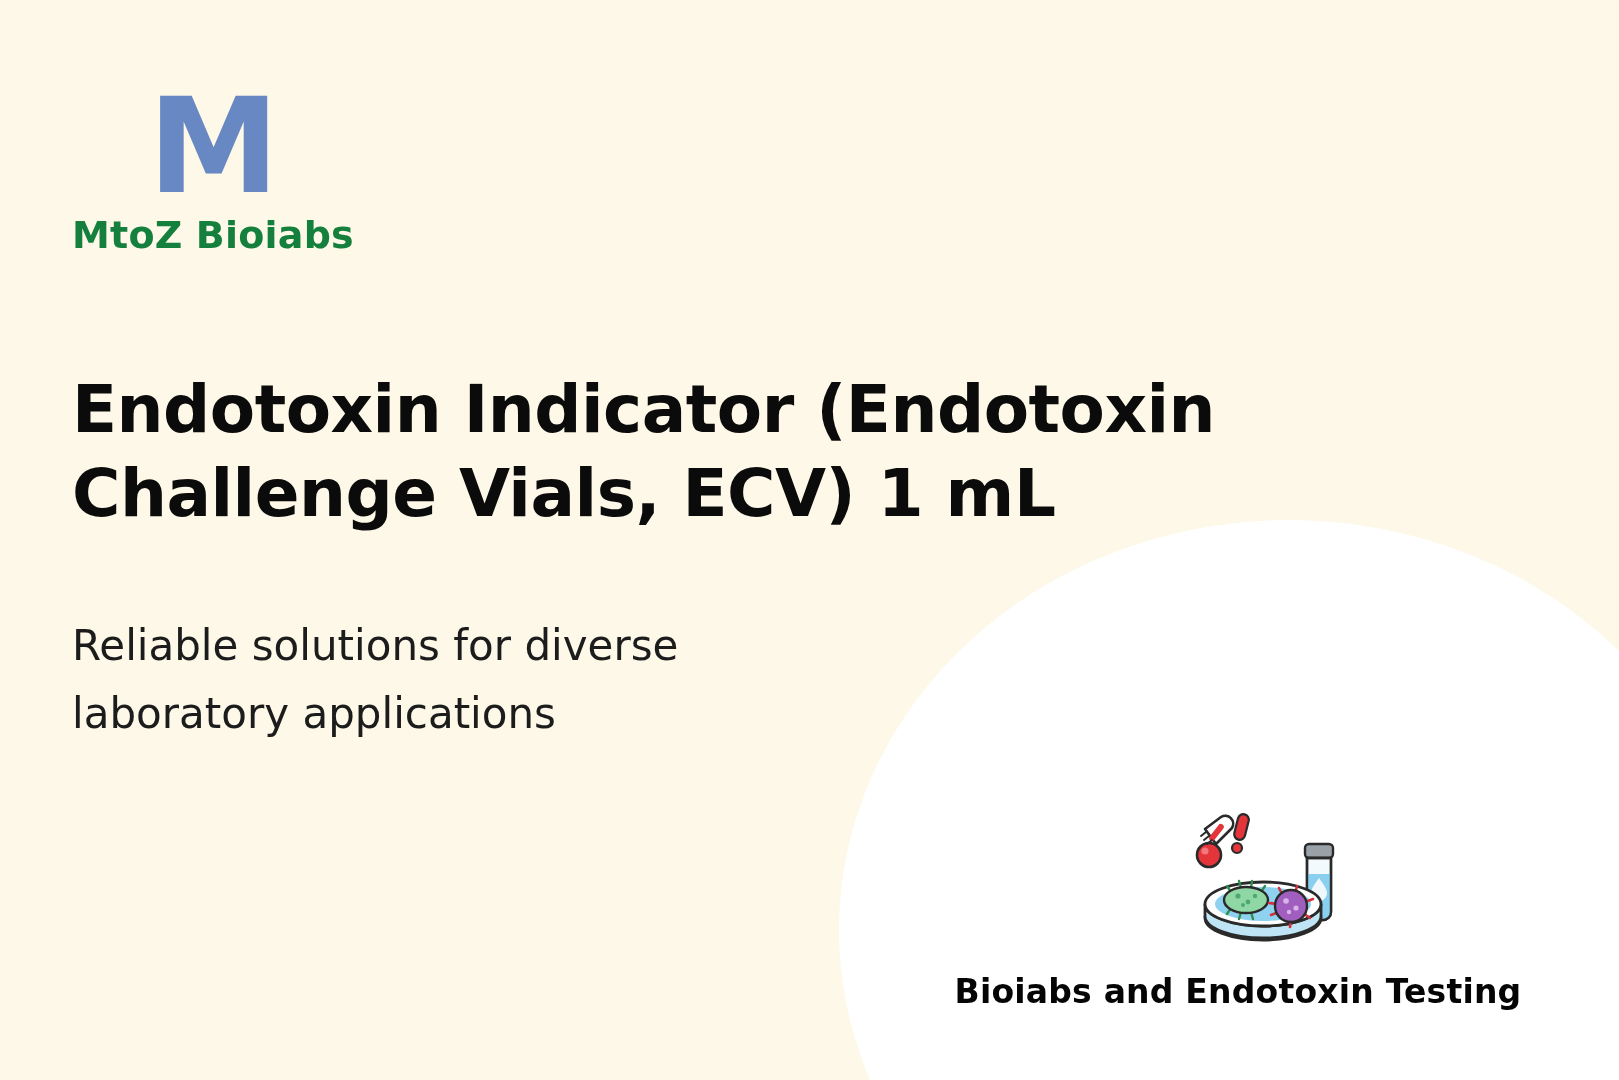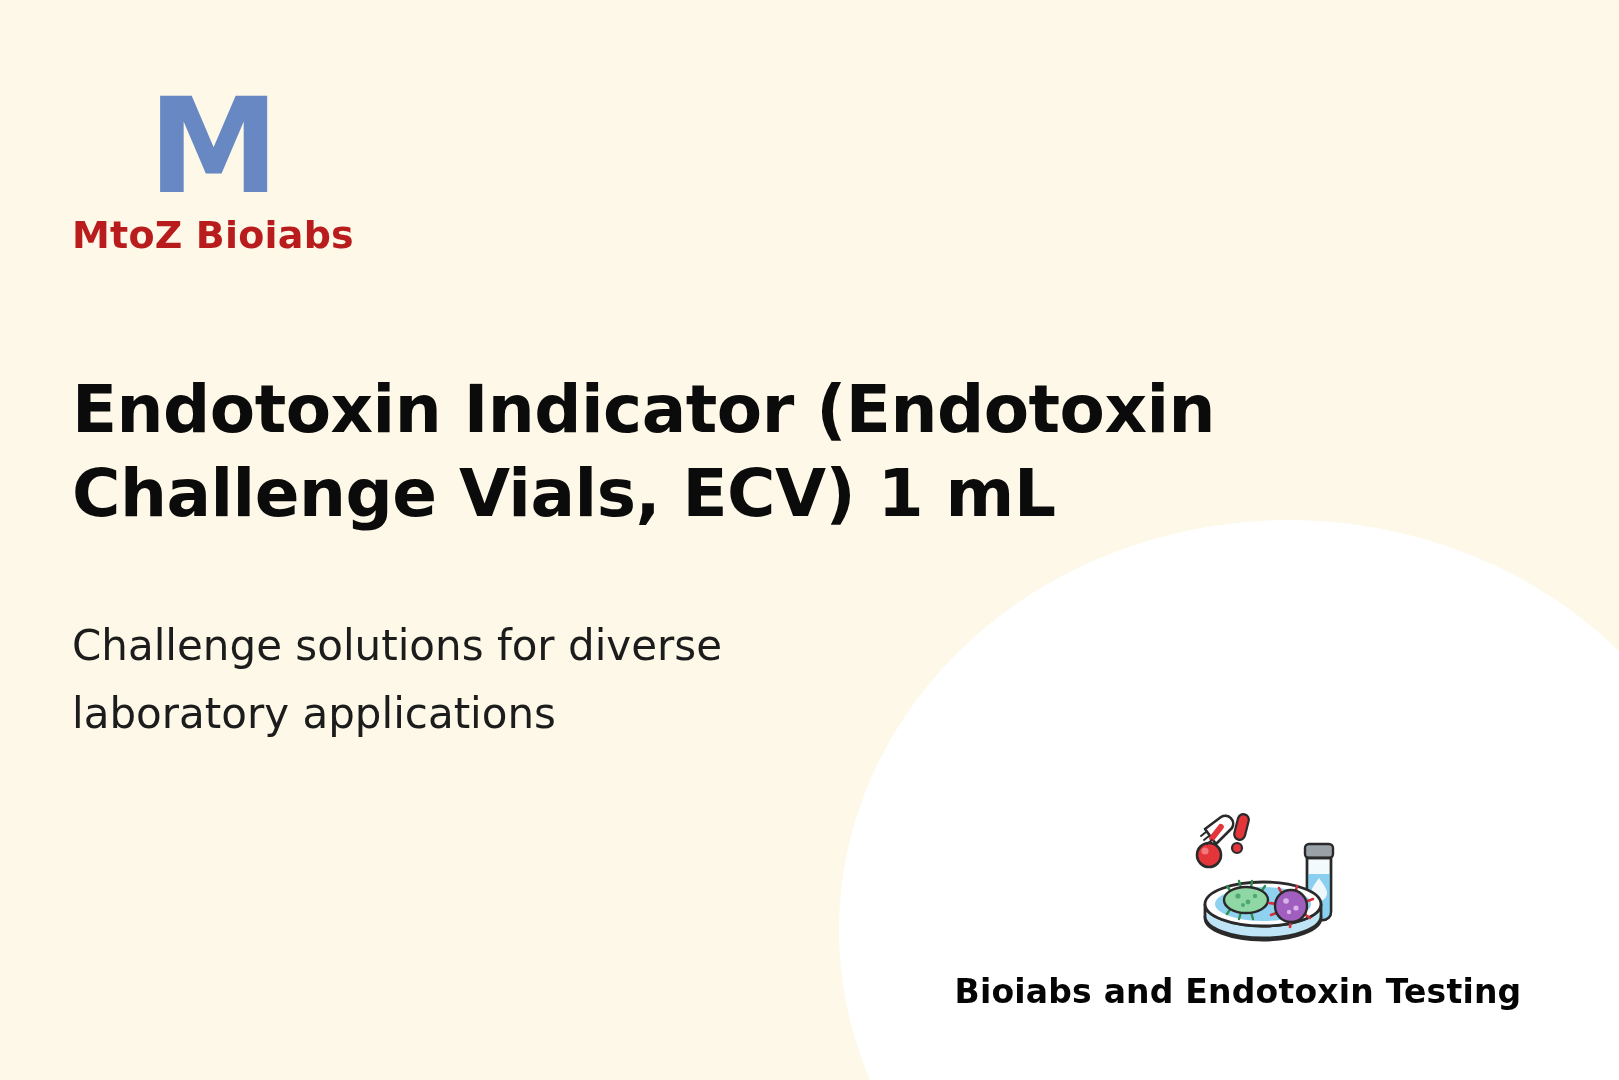--- a/index.html
+++ b/index.html
@@ -35,21 +35,21 @@
     font-weight:700;
     line-height:0.92;
     color:#6788C3;
     letter-spacing:-2px;
     margin-left:76px;
   }
   .logo-word{
     font-family:"DejaVu Sans", sans-serif;
     font-size:38px;
     font-weight:700;
-    color:#b91c1c;
+    color:#15803d;
     letter-spacing:0.2px;
     margin-top:6px;
   }
 
   
   .content{
     position:absolute;
     left:72px;
     top:368px;
     width:1330px;
@@ -105,21 +105,21 @@
 
 <div class="corner-blob"></div>
 
 <div class="logo">
   <div class="logo-mark">M</div>
   <div class="logo-word">MtoZ Bioiabs</div>
 </div>
 
 <div class="content">
   <h1 class="headline">Endotoxin Indicator (Endotoxin Challenge Vials, ECV) 1 mL</h1>
-  <p class="subhead">Challenge solutions for diverse laboratory applications</p>
+  <p class="subhead">Reliable solutions for diverse laboratory applications</p>
 </div>
 
 <div class="figure">
   <svg viewBox="0 0 176 160" xmlns="http://www.w3.org/2000/svg">
 
     <g>
       <path d="M30 29 L46 17 a8 8 0 0 1 11 11 L41 44 Z" fill="#FFFFFF" stroke="#2A2A2A" stroke-width="2.6" stroke-linejoin="round"></path>
       <rect x="38.5" y="22.5" width="6" height="20" rx="3" transform="rotate(38 41.5 32.5)" fill="#E3353A"></rect>
       <circle cx="34" cy="55" r="12" fill="#E3353A" stroke="#2A2A2A" stroke-width="2.6"></circle>
       <circle cx="30" cy="51" r="3.6" fill="#F4787B"></circle>

